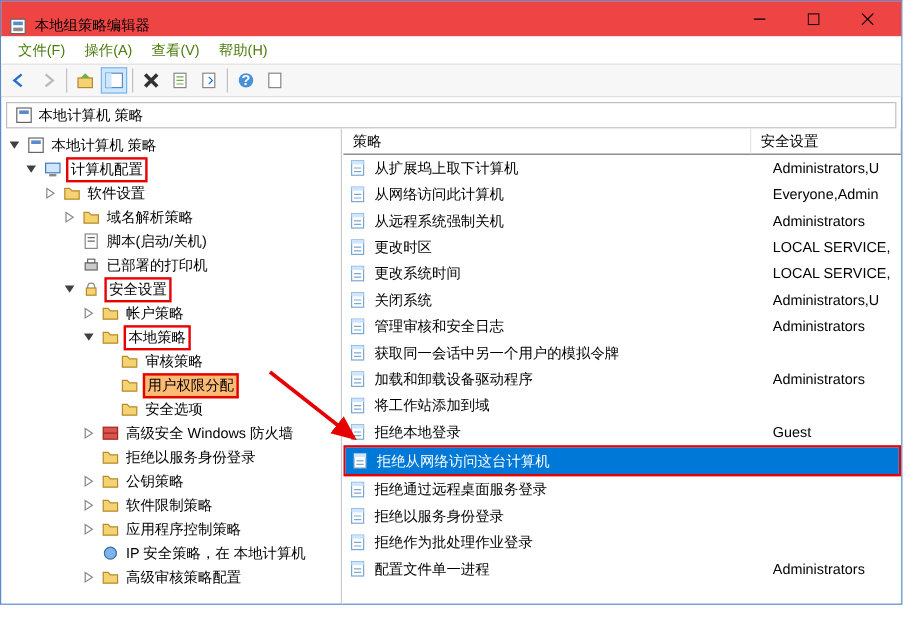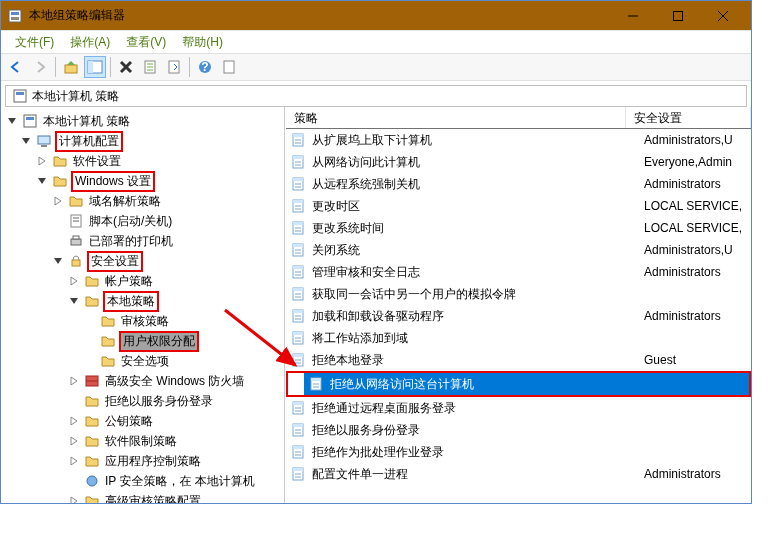--- a/index.html
+++ b/index.html
@@ -1,18 +1,18 @@
 <!DOCTYPE html>
 <html><head>
 <meta charset="utf-8">
 <style>
 * { margin: 0; padding: 0; box-sizing: border-box; font-family: "Microsoft YaHei", "Segoe UI", Tahoma, sans-serif; font-size: 12px; }
 body { background: #fff; width: 768px; height: 537px; overflow: hidden; position: relative; }
 .window { width: 752px; height: 504px; border: 1px solid #5a8acb; background: #fff; position: relative; display: flex; flex-direction: column; }
-.titlebar { height: 30px; background: #a16207; display: flex; align-items: center; padding: 0 6px; border-bottom: 1px solid #e5e5e5; }
+.titlebar { height: 30px; background: #ef4444; display: flex; align-items: flex-end; padding: 0 6px; border-bottom: 1px solid #e5e5e5; }
 .title-icon { width: 16px; height: 16px; margin-right: 6px; display: inline-flex; align-items: center; justify-content: center; }
 .title-text { flex: 1; font-size: 12px; color: #000; }
 .win-controls { display: flex; }
 .win-btn { width: 45px; height: 29px; display: flex; align-items: center; justify-content: center; color: #000; }
 .menubar { height: 22px; display: flex; align-items: center; padding: 0 6px; background: #fff; }
 .menu-item { padding: 2px 8px; color: #4d7c0f; cursor: default; }
 .toolbar { height: 28px; border-top: 1px solid #e0e0e0; border-bottom: 1px solid #e0e0e0; display: flex; align-items: center; padding: 0 4px; gap: 2px; background: #f7f7f7; }
 .tb-btn { width: 22px; height: 22px; display: flex; align-items: center; justify-content: center; border: 1px solid transparent; }
 .tb-sep { width: 1px; height: 20px; background: #c0c0c0; margin: 0 2px; }
 .tb-btn.pressed { border-color: #7eb4ea; background: #cce8ff; }
@@ -24,21 +24,21 @@
 .tree-item { white-space: nowrap; height: 20px; display: flex; align-items: center; }
 .tw { width: 14px; display: inline-flex; justify-content: center; align-items: center; color: #666; font-size: 11px; }
 .tw svg { display: block; }
 .node-icon { width: 16px; height: 16px; margin: 0 3px; display: inline-flex; align-items: center; justify-content: center; }
 .node-label { padding: 1px 2px; }
 .redbox { border: 2px solid #e60000; padding: 0 2px; }
 .listhdr { height: 22px; display: flex; border-bottom: 1px solid #737373; background: #fff; }
 .listhdr-cell { padding: 3px 8px; border-right: 1px solid #e5e5e5; font-weight: normal; color: #000; }
 .list-body { flex: 1; overflow: auto; }
 .list-row { height: 22px; display: flex; align-items: center; padding-left: 4px; }
-.list-row.selected { background: #0078d7; color: #fff; margin-left: 16px; }
+.list-row.selected { background: #0078d7; color: #fff; }
 .li-icon { width: 16px; height: 16px; margin-right: 6px; display: inline-flex; }
 .li-name { flex: 0 0 332px; overflow: hidden; white-space: nowrap; }
 .li-sec { flex: 1; overflow: hidden; white-space: nowrap; }
 .arrow-annot { position: absolute; pointer-events: none; }
 </style>
 </head>
 <body>
 
 <div class="window">
 
@@ -185,33 +185,20 @@
             </svg>
           </span>
         <span class="node-icon">
             <svg width="16" height="16">
               <path d="M2 4 L6 4 L8 6 L14 6 L14 13 L2 13 Z" fill="#f6d372" stroke="#b58a2a"></path>
             </svg>
           </span>
         <span class="node-label">软件设置</span>
       </div>
 
-      <div class="tree-item" style="padding-left:32px">
-        <span class="tw">
-            <svg width="10" height="10">
-              <path d="M1 2 L9 2 L5 8 Z" fill="#404040"></path>
-            </svg>
-          </span>
-        <span class="node-icon">
-            <svg width="16" height="16">
-              <path d="M2 4 L6 4 L8 6 L14 6 L14 13 L2 13 Z" fill="#f6d372" stroke="#b58a2a"></path>
-            </svg>
-          </span>
-        <span class="node-label redbox">Windows 设置</span>
-      </div>
       <div class="tree-item" style="padding-left:48px">
         <span class="tw">
             <svg width="10" height="10">
               <path d="M2 1 L8 5 L2 9 Z" fill="none" stroke="#888"></path>
             </svg>
           </span>
         <span class="node-icon">
             <svg width="16" height="16">
               <path d="M2 4 L6 4 L8 6 L14 6 L14 13 L2 13 Z" fill="#f6d372" stroke="#b58a2a"></path>
             </svg>
@@ -285,21 +272,21 @@
             </svg>
           </span>
         <span class="node-label">审核策略</span>
       </div>
       <div class="tree-item" style="padding-left:94px">
         <span class="node-icon">
             <svg width="16" height="16">
               <path d="M2 4 L6 4 L8 6 L14 6 L14 13 L2 13 Z" fill="#f6d372" stroke="#b58a2a"></path>
             </svg>
           </span>
-        <span class="node-label redbox" style="background:#a3a3a3">用户权限分配</span>
+        <span class="node-label redbox" style="background:#fdba74">用户权限分配</span>
       </div>
       <div class="tree-item" style="padding-left:94px">
         <span class="node-icon">
             <svg width="16" height="16">
               <path d="M2 4 L6 4 L8 6 L14 6 L14 13 L2 13 Z" fill="#f6d372" stroke="#b58a2a"></path>
             </svg>
           </span>
         <span class="node-label">安全选项</span>
       </div>
       <div class="tree-item" style="padding-left:64px">

